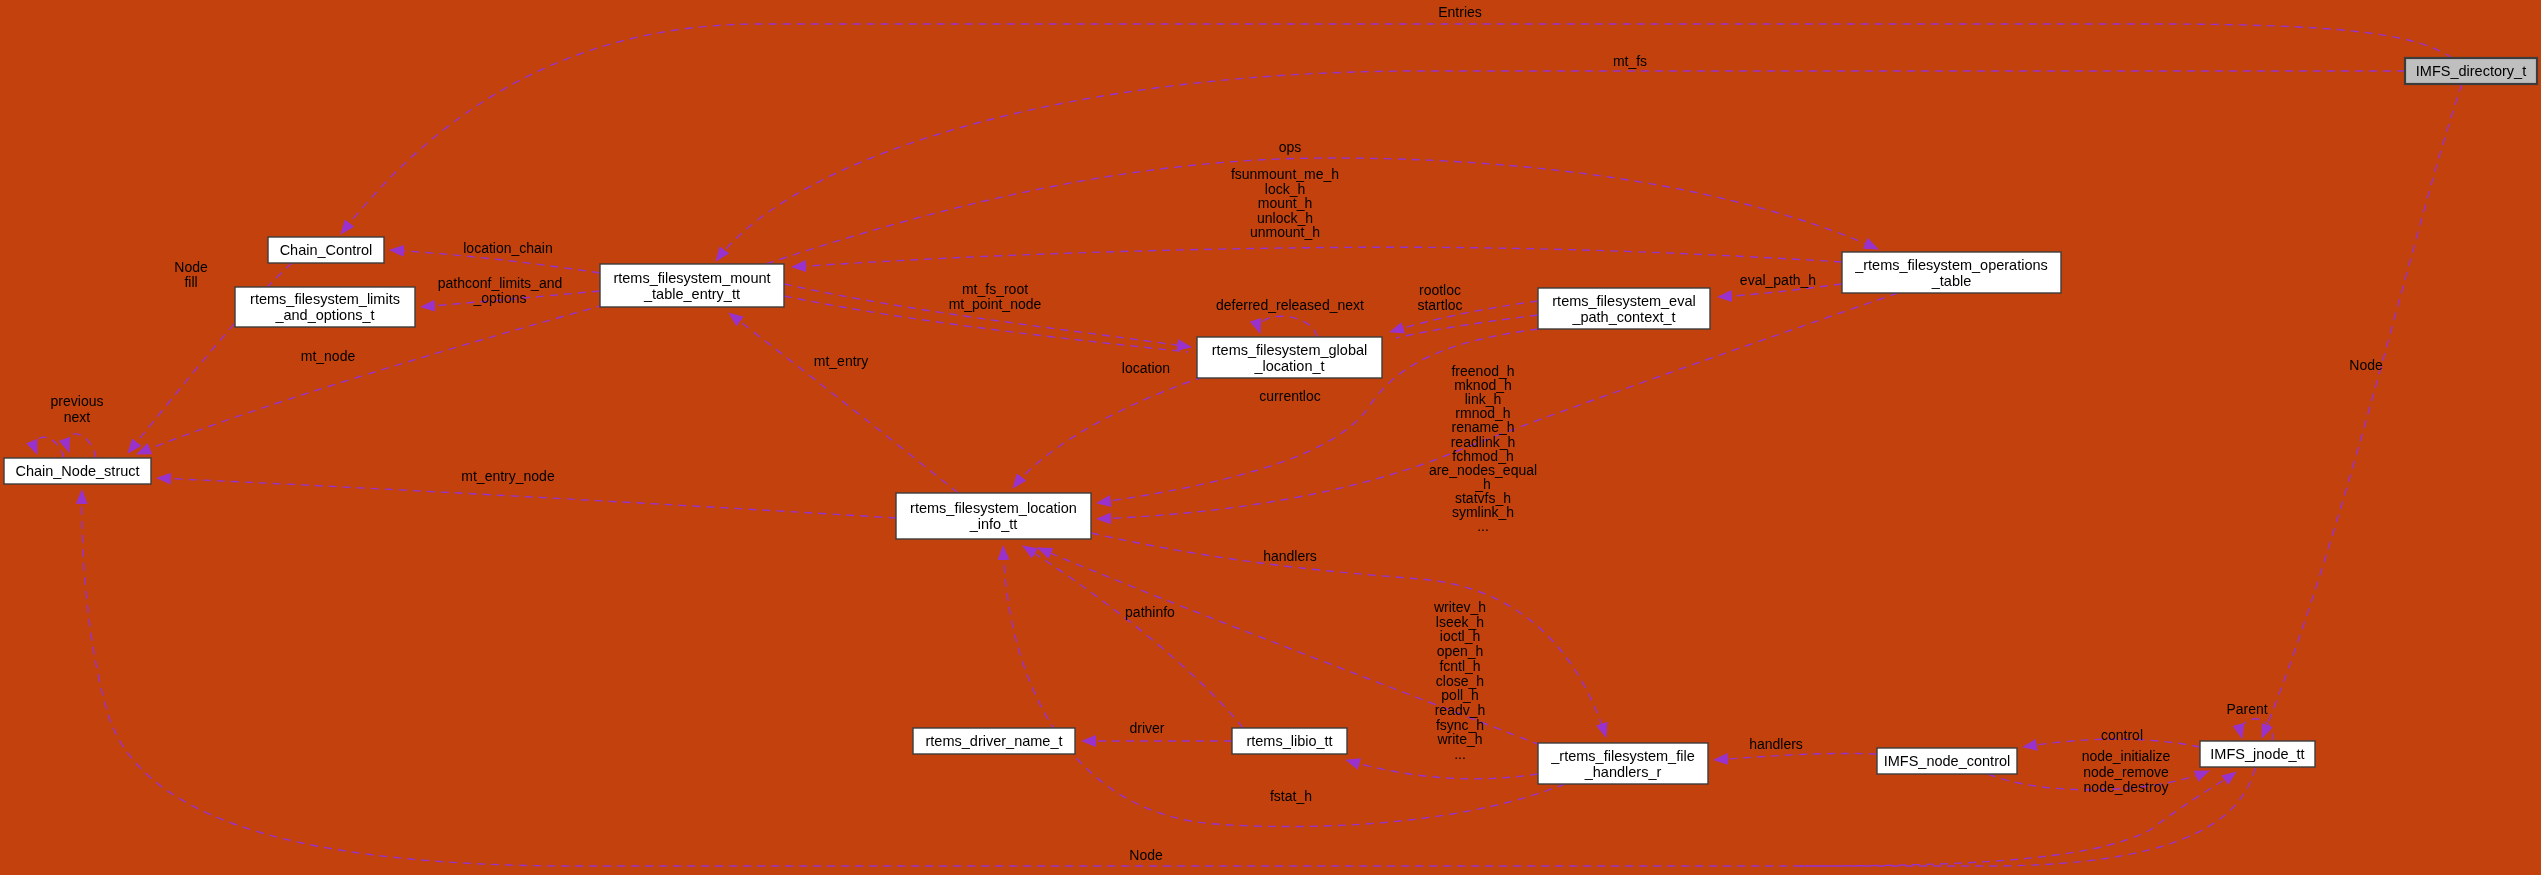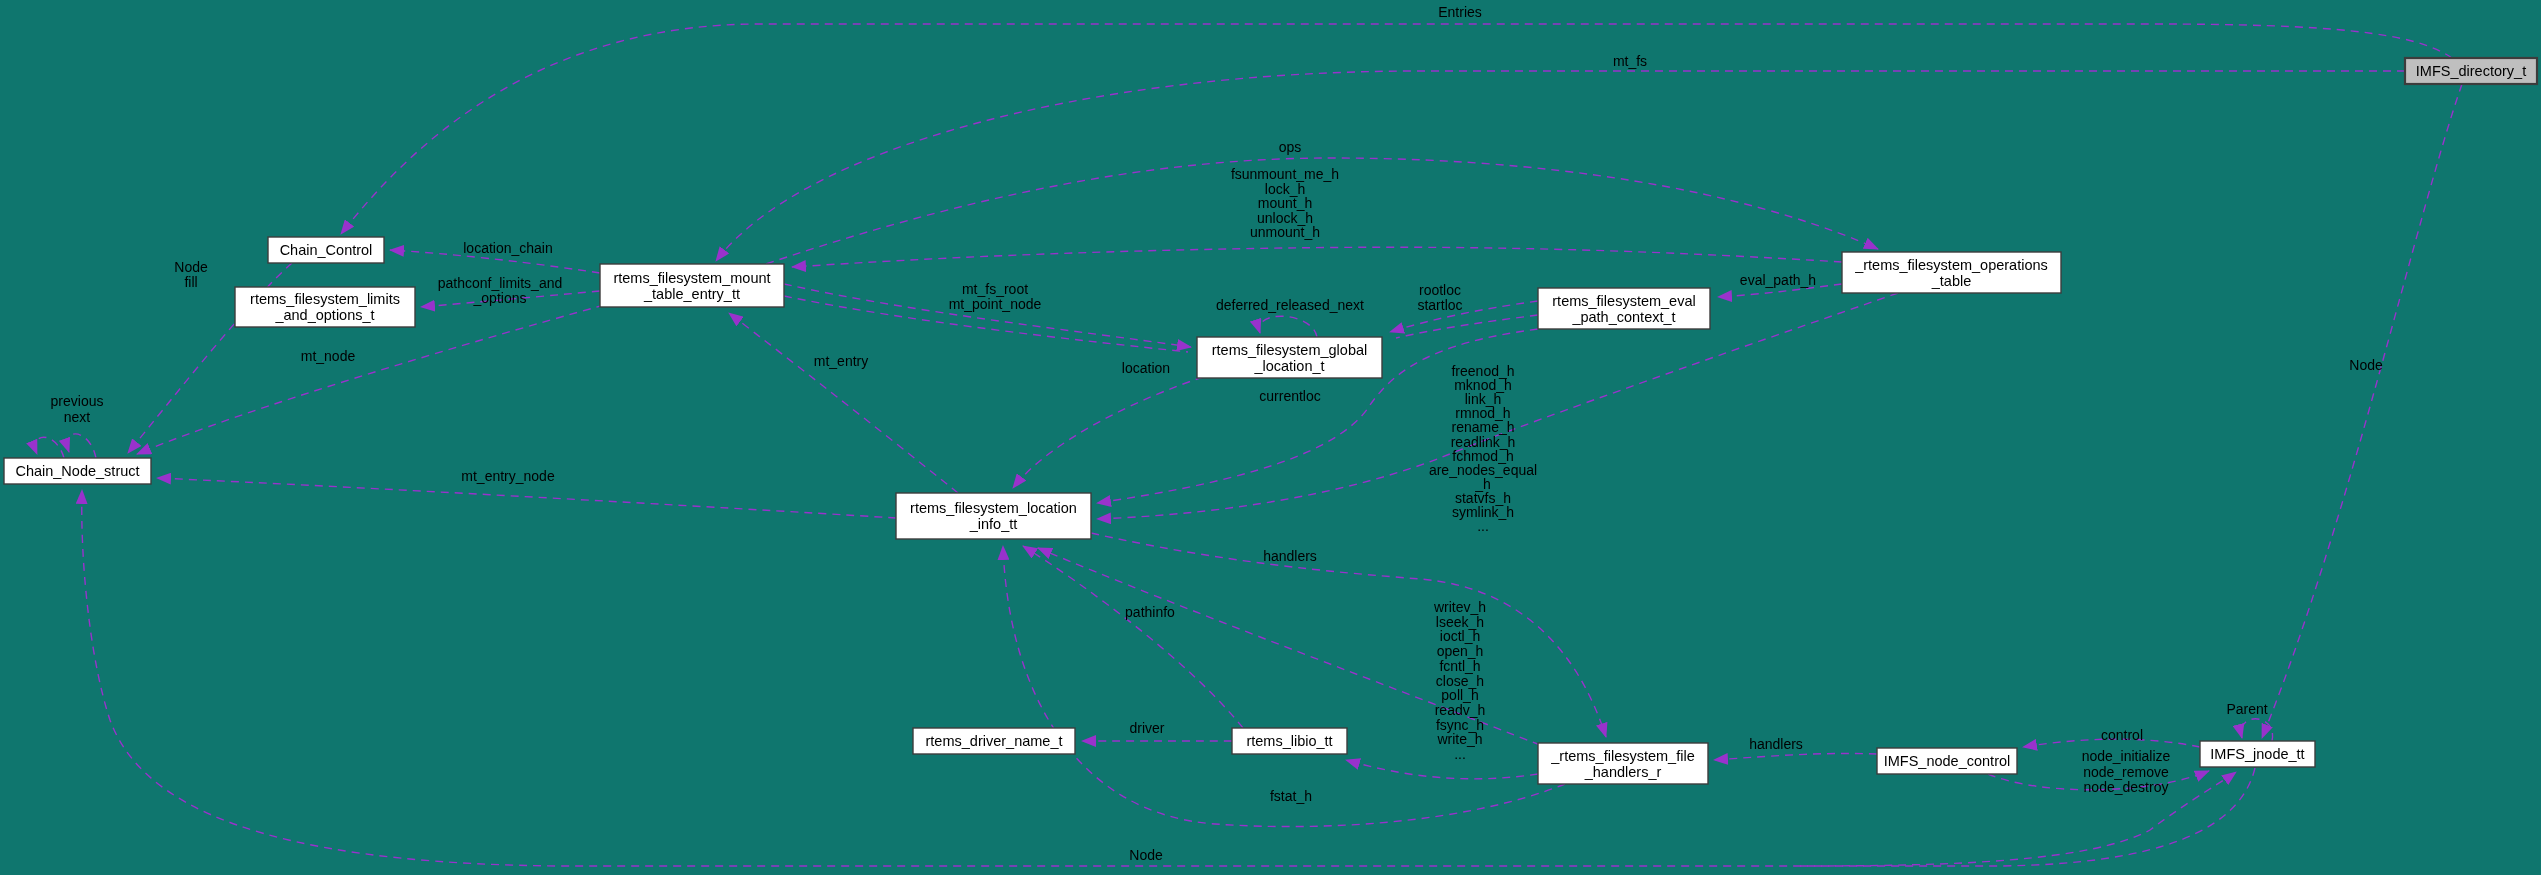--- a/index.html
+++ b/index.html
@@ -1,16 +1,16 @@
 <!DOCTYPE html>
 <html><head>
 <meta charset="utf-8">
 <style>
   html,body{margin:0;padding:0;background:#ffffff;}
-  #stage{width:2541px;height:875px;position:relative;background:#0f766e;}
+  #stage{width:2541px;height:875px;position:relative;background:#c2410c;}
   svg{display:block;}
   text{font-family:"Liberation Sans","DejaVu Sans",sans-serif;fill:#000;}
   .node-label{font-size:14.5px;}
   .edge-label{font-size:14px;}
 </style>
 </head>
 <body>
 
 <div id="stage">
   <svg id="graph" width="2541" height="875" viewBox="0 0 2541 875">

